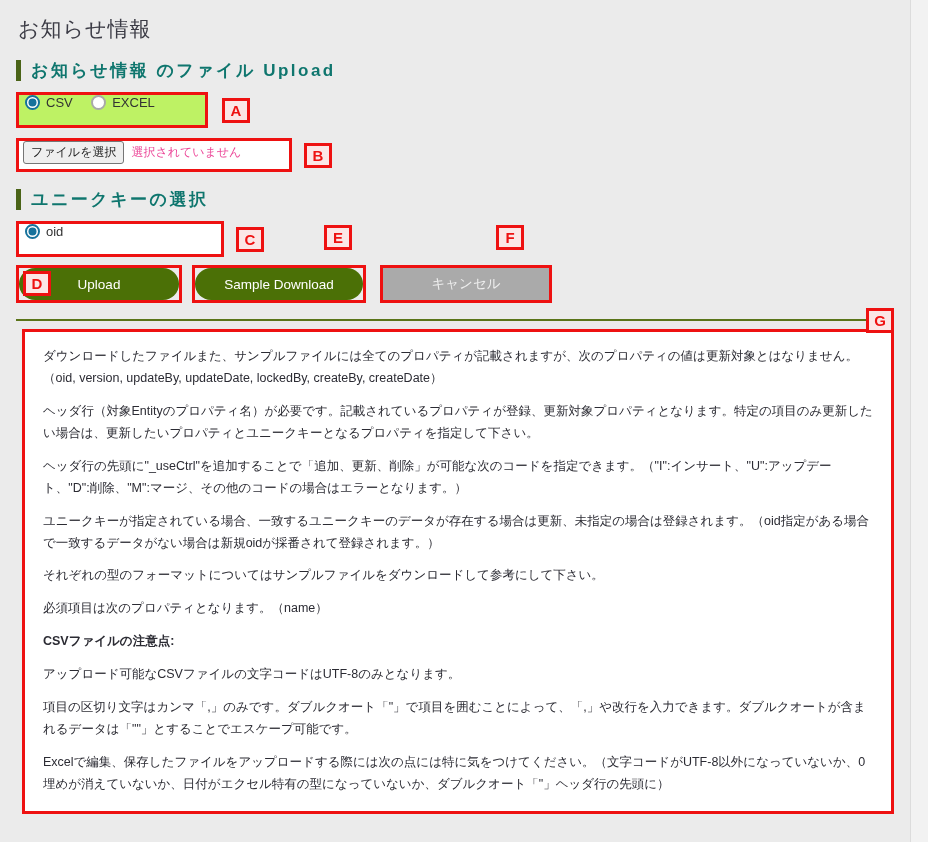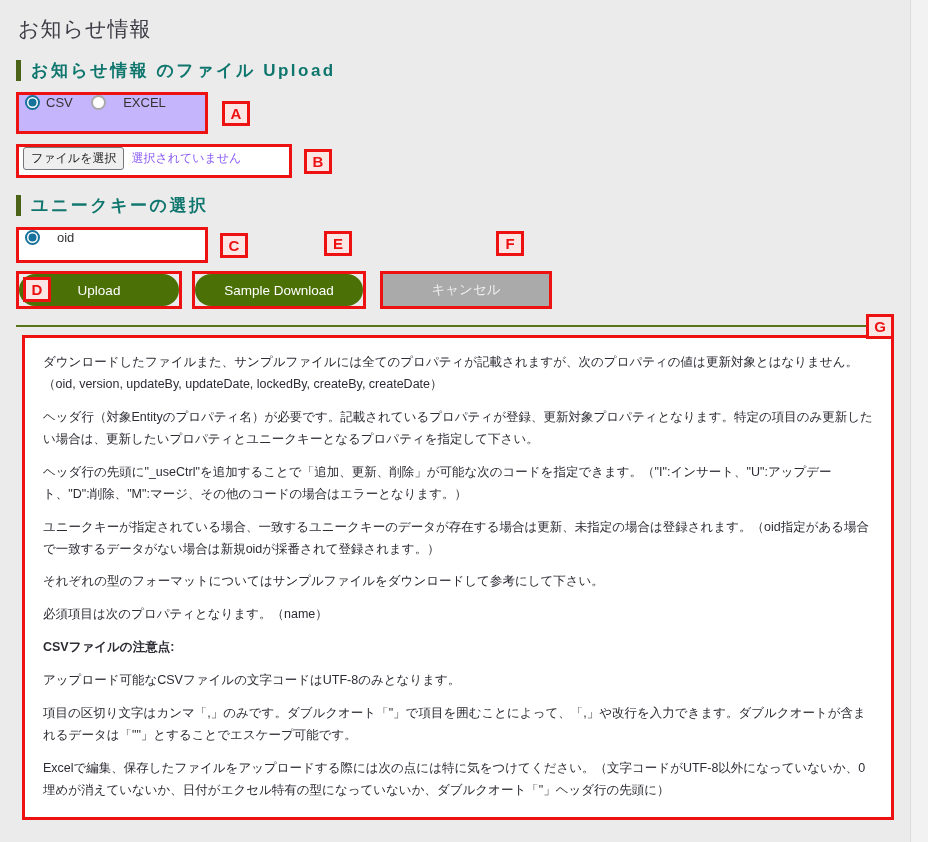--- a/index.html
+++ b/index.html
@@ -82,32 +82,32 @@
     height: 25px;
     display: inline-flex;
     align-items: center;
     justify-content: center;
     line-height: 1;
   }
 
   
   #format-group {
     width: 186px;
-    height: 36px;
-    background: #c4b5fd;
+    height: 30px;
+    background: #bef264;
     padding: 0 6px;
   }
   .radio-item {
     display: inline-flex;
     align-items: center;
     margin-right: 14px;
     font-size: 13px;
     color: #333;
   }
-  .radio-item:last-child { margin-right: 0; gap: 11px; }
+  .radio-item:last-child { margin-right: 0; }
   .radio-dot {
     width: 15px; height: 15px;
     border-radius: 50%;
     border: 2px solid #17729c;
     background: #fff;
     margin-right: 6px;
     position: relative;
     flex: 0 0 auto;
   }
   .radio-dot.checked::after {
@@ -140,28 +140,28 @@
     background: #efefef;
     border-radius: 3px;
     font-size: 12px;
     padding: 2px 7px;
     color: #1a1a1a;
     white-space: nowrap;
     font-family: "Liberation Sans", sans-serif;
   }
   #file-status {
     font-size: 12px;
-    color: #8b5cf6;
+    color: #ec4899;
     margin-left: 7px;
     white-space: nowrap;
   }
 
   
   #uniquekey-group {
-    width: 186px;
+    width: 202px;
     height: 30px;
     background: #fff;
     padding: 0 6px;
   }
 
   
   #button-row {
     display: flex;
     align-items: center;
     margin-left: 16px;

